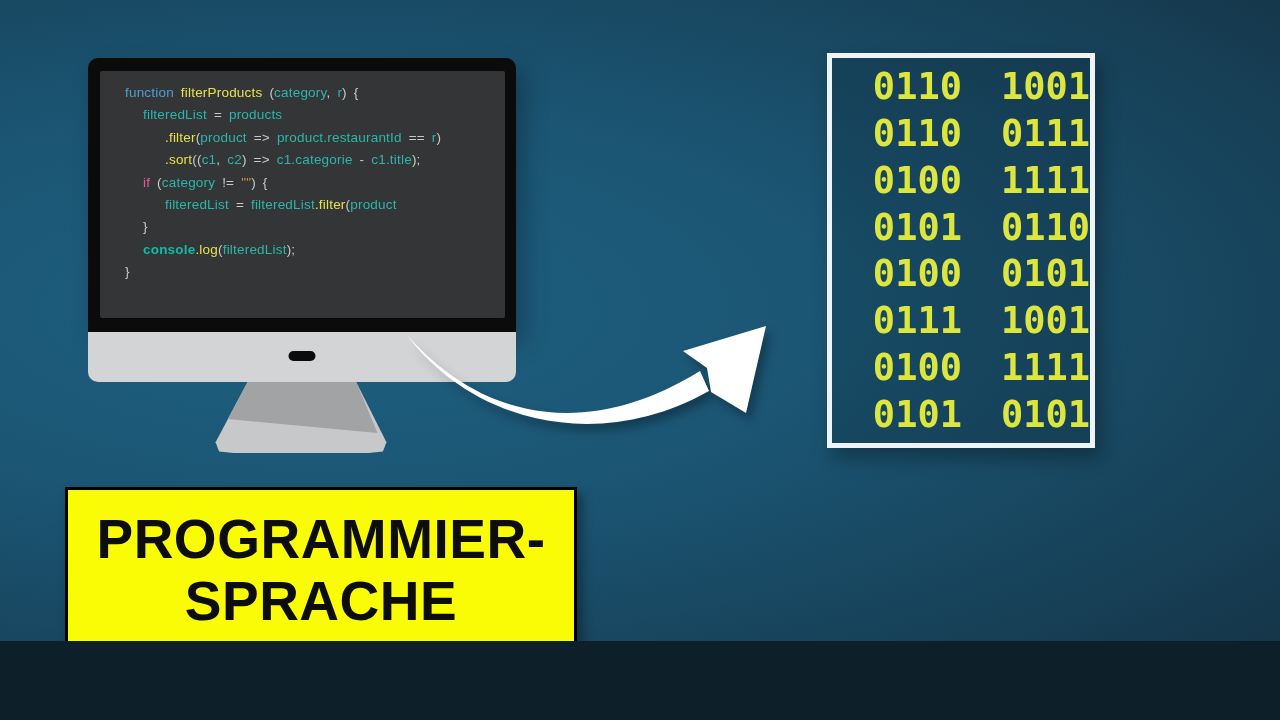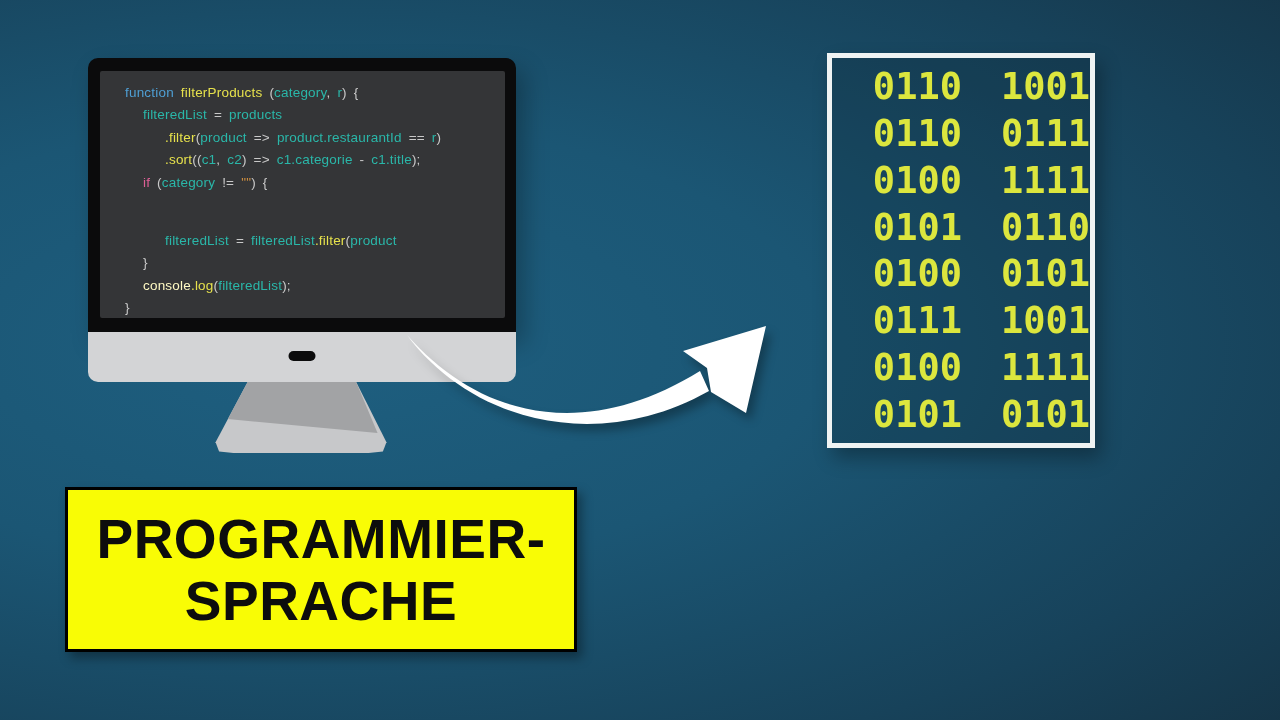--- a/index.html
+++ b/index.html
@@ -1,17 +1,17 @@
 <!DOCTYPE html>
 <html><head>
 <meta charset="utf-8">
 <style>
   html,body{margin:0;padding:0;background:#0d1f28;}
   .canvas{
-    position:relative;width:1280px;height:720px;overflow:hidden;
+    position:relative;width:1280px;height:641px;overflow:hidden;
     background:radial-gradient(120% 95% at 25% 48%, #1e5f80 0%, #1b5674 33%, #17425a 65%, #142a38 100%);
     font-family:"Liberation Sans", sans-serif;
   }
   
   .monitor-bezel{
     position:absolute;left:88px;top:58px;width:428px;height:274px;
     background:#0b0b0c;border-radius:10px 10px 0 0;
     box-shadow:8px 12px 24px rgba(0,0,0,0.28);
   }
   .monitor-screen{
@@ -79,23 +79,23 @@
 <div class="canvas">
 
   <div class="monitor-bezel">
     <div class="monitor-screen">
       <div class="code-block">
           <div class="code-line" style="padding-left: 0px;"><span style="color: rgb(79, 159, 212);">function </span><span style="color: rgb(230, 225, 76);">filterProducts</span><span style="color: rgb(201, 201, 201);"> (</span><span style="color: rgb(42, 183, 169);">category</span><span style="color: rgb(201, 201, 201);">, </span><span style="color: rgb(42, 183, 169);">r</span><span style="color: rgb(201, 201, 201);">) {</span></div>
           <div class="code-line" style="padding-left: 18px;"><span style="color: rgb(42, 183, 169);">filteredList</span><span style="color: rgb(201, 201, 201);"> = </span><span style="color: rgb(42, 183, 169);">products</span></div>
           <div class="code-line" style="padding-left: 40px;"><span style="color: rgb(230, 225, 76);">.filter</span><span style="color: rgb(201, 201, 201);">(</span><span style="color: rgb(42, 183, 169);">product</span><span style="color: rgb(201, 201, 201);"> =&gt; </span><span style="color: rgb(42, 183, 169);">product.restaurantId</span><span style="color: rgb(201, 201, 201);"> == </span><span style="color: rgb(42, 183, 169);">r</span><span style="color: rgb(201, 201, 201);">)</span></div>
           <div class="code-line" style="padding-left: 40px;"><span style="color: rgb(230, 225, 76);">.sort</span><span style="color: rgb(201, 201, 201);">((</span><span style="color: rgb(42, 183, 169);">c1</span><span style="color: rgb(201, 201, 201);">, </span><span style="color: rgb(42, 183, 169);">c2</span><span style="color: rgb(201, 201, 201);">) =&gt; </span><span style="color: rgb(42, 183, 169);">c1.categorie</span><span style="color: rgb(201, 201, 201);"> - </span><span style="color: rgb(42, 183, 169);">c1.title</span><span style="color: rgb(201, 201, 201);">);</span></div>
           <div class="code-line" style="padding-left: 18px;"><span style="color: rgb(221, 95, 150);">if</span><span style="color: rgb(201, 201, 201);"> (</span><span style="color: rgb(42, 183, 169);">category</span><span style="color: rgb(201, 201, 201);"> != </span><span style="color: rgb(207, 143, 64);">""</span><span style="color: rgb(201, 201, 201);">) {</span></div>
-          <div class="code-line" style="padding-left: 40px; margin-top: 36px;"><span style="color: rgb(42, 183, 169);">filteredList</span><span style="color: rgb(201, 201, 201);"> = </span><span style="color: rgb(42, 183, 169);">filteredList</span><span style="color: rgb(230, 225, 76);">.filter</span><span style="color: rgb(201, 201, 201);">(</span><span style="color: rgb(42, 183, 169);">product</span></div>
+          <div class="code-line" style="padding-left: 40px;"><span style="color: rgb(42, 183, 169);">filteredList</span><span style="color: rgb(201, 201, 201);"> = </span><span style="color: rgb(42, 183, 169);">filteredList</span><span style="color: rgb(230, 225, 76);">.filter</span><span style="color: rgb(201, 201, 201);">(</span><span style="color: rgb(42, 183, 169);">product</span></div>
           <div class="code-line" style="padding-left: 18px;"><span style="color: rgb(201, 201, 201);">}</span></div>
-          <div class="code-line" style="padding-left: 18px;"><span style="color: #fef9c3;">console</span><span style="color: rgb(230, 225, 76);">.log</span><span style="color: rgb(201, 201, 201);">(</span><span style="color: rgb(42, 183, 169);">filteredList</span><span style="color: rgb(201, 201, 201);">);</span></div>
+          <div class="code-line" style="padding-left: 18px;"><span style="color: #14b8a6; font-weight: bold;">console</span><span style="color: rgb(230, 225, 76);">.log</span><span style="color: rgb(201, 201, 201);">(</span><span style="color: rgb(42, 183, 169);">filteredList</span><span style="color: rgb(201, 201, 201);">);</span></div>
           <div class="code-line" style="padding-left: 0px;"><span style="color: rgb(201, 201, 201);">}</span></div>
         </div>
     </div>
   </div>
   <div class="monitor-chin">
     <div class="chin-slot"></div>
   </div>
   <div class="monitor-stand">
     <div class="monitor-stand-shade"></div>
   </div>

